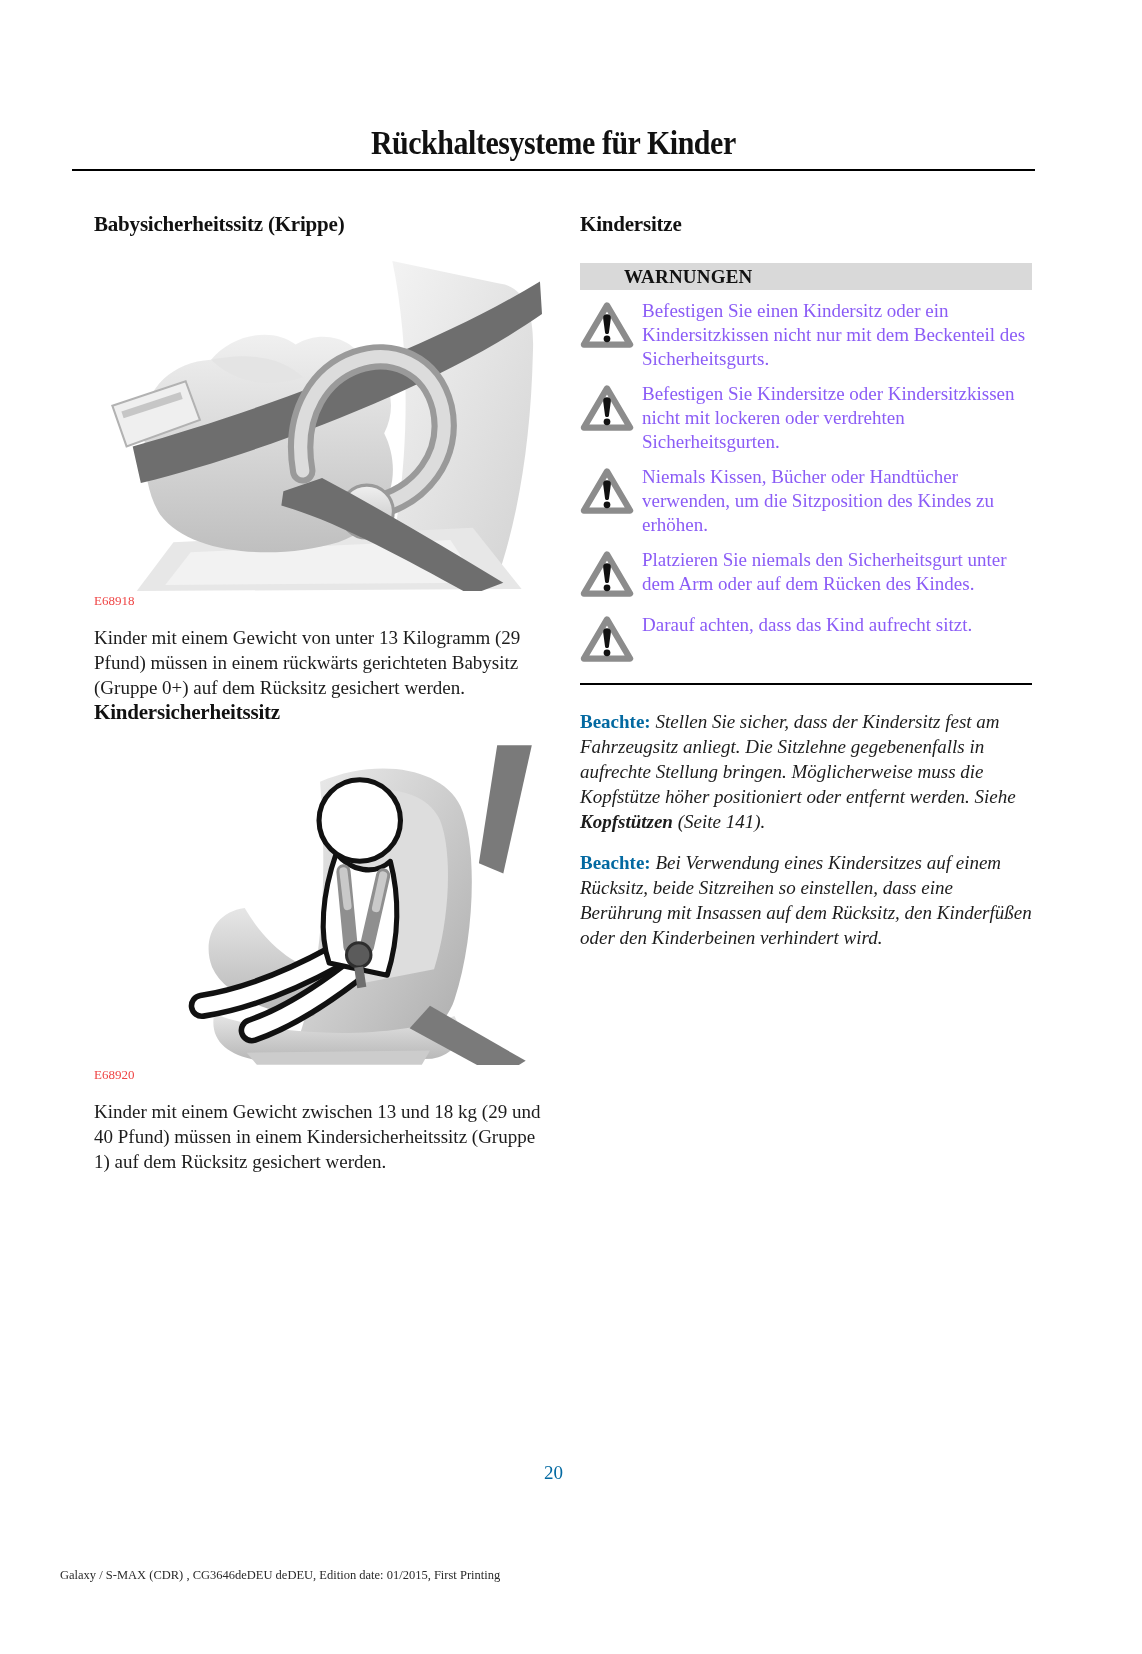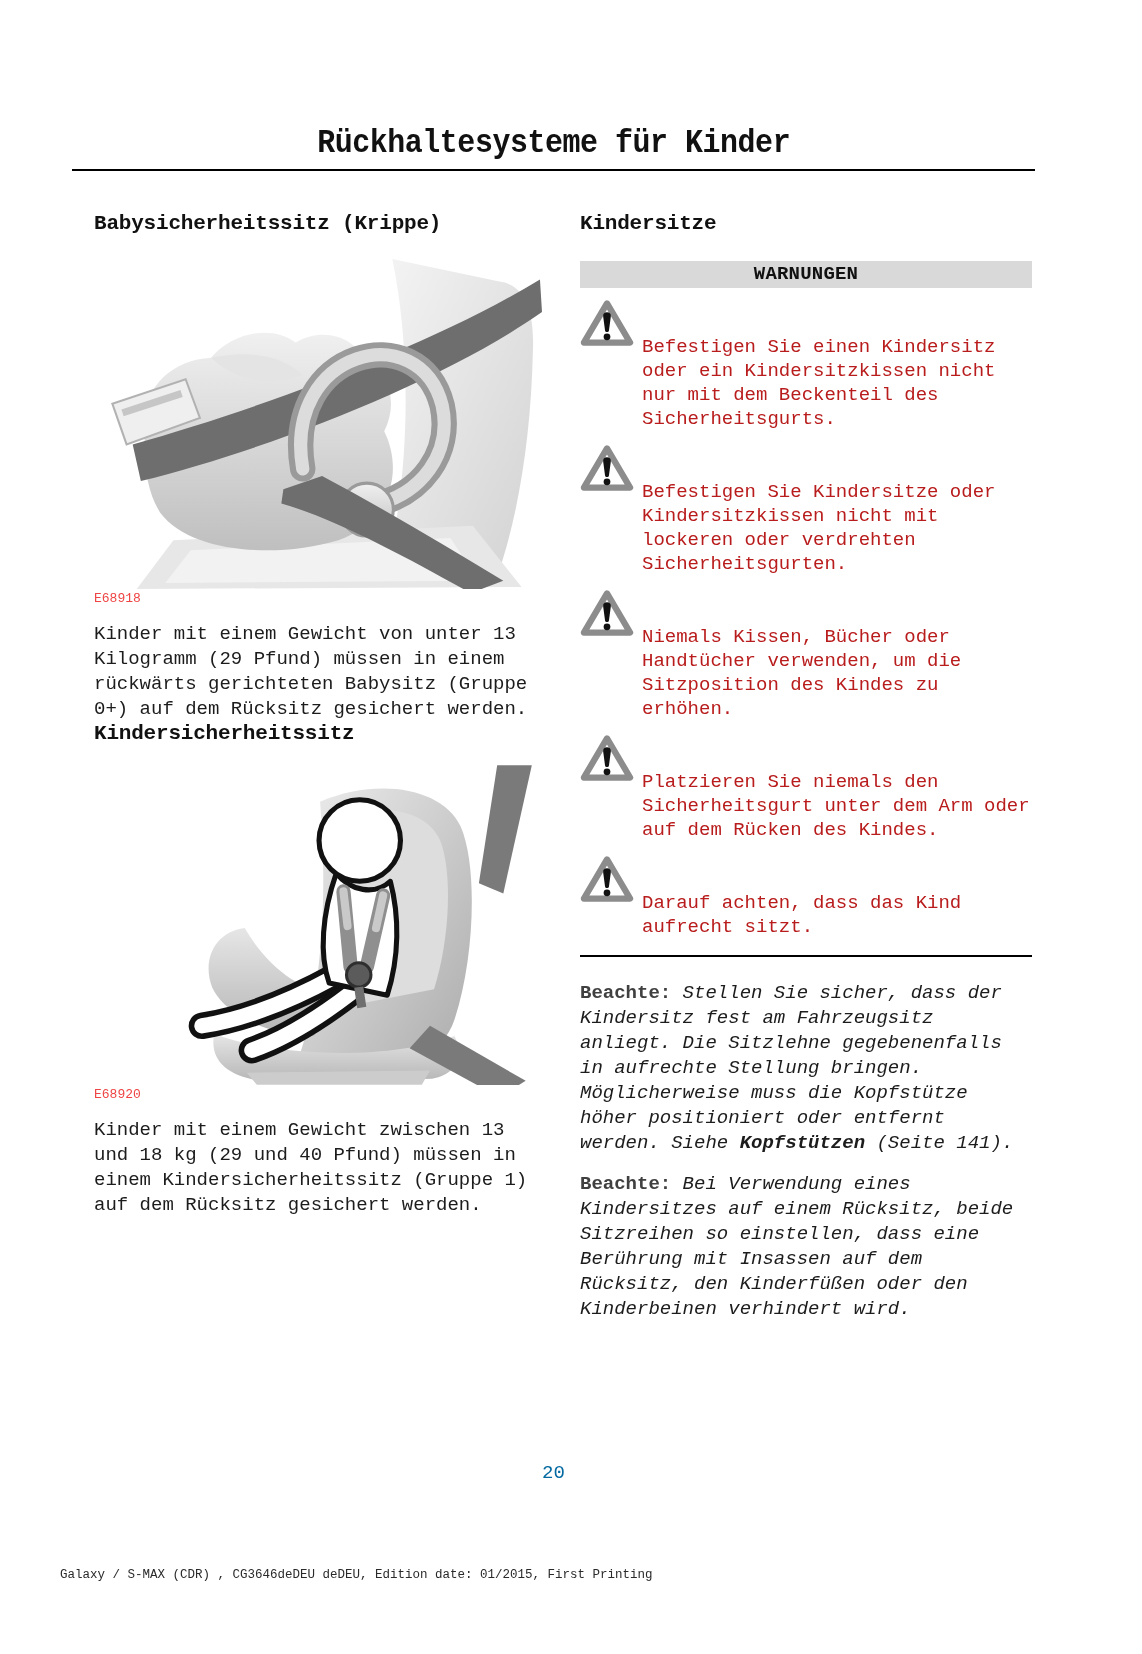--- a/index.html
+++ b/index.html
@@ -1,20 +1,20 @@
 <!DOCTYPE html>
 <html><head>
 <meta charset="utf-8">
 <style>
   html,body{margin:0;padding:0;background:#fff;}
   .page{
     position:relative;
     width:1142px;height:1654px;
     background:#ffffff;
-    font-family:Liberation Mono, monospace;
+    font-family:Liberation Serif, serif;
     color:#1c1c1c;
     overflow:hidden;
   }
   
   .doc-title{
     position:absolute;top:124px;left:72px;width:963px;
     text-align:center;font-size:34px;font-weight:bold;color:#111;
   }
   .doc-title .squeeze{display:inline-block;transform:scaleX(.88);transform-origin:center;letter-spacing:-.5px;white-space:nowrap;}
   .title-rule{
@@ -33,38 +33,38 @@
   .figure{margin:0 0 2px 0;}
   .figure svg{display:block;}
   .fig-caption{
     font-size:13px;color:#ef4444;margin:2px 0 16px 0;
   }
   .sec2-heading{margin-top:26px;}
   
   .warn-banner{
     background:#d9d9d9;
     height:27px;line-height:27px;
-    text-align:center;font-size:19px;font-weight:bold;color:#111;
-    margin:26px 0 9px 0;letter-spacing:.2px;
+    font-size:19px;font-weight:bold;color:#111;
+    margin:26px 0 9px 0;letter-spacing:.2px;padding-left:44px;
   }
   .warn-item{
     display:flex;align-items:flex-start;margin:0 0 11px 0;
   }
   .warn-icon{flex:0 0 54px;width:54px;margin:2px 8px 0 0;}
   .warn-text{
-    font-size:19px;line-height:24px;color:#b91c1c;margin-top:38px;
+    font-size:19px;line-height:24px;color:#8b5cf6;
   }
   .warn-rule{
     height:2px;background:#000;margin:16px 0 0 0;
   }
   .note{
     font-size:19px;line-height:25px;margin:24px 0 0 0;
     font-style:italic;color:#1c1c1c;
   }
-  .note .note-label{font-style:normal;font-weight:bold;color:#404040;}
+  .note .note-label{font-style:normal;font-weight:bold;color:#0369a1;}
   .note .note-ref{font-weight:bold;}
   
   .page-number{
     position:absolute;top:1462px;left:72px;width:963px;
     text-align:center;font-size:19px;color:#0369a1;
   }
   .footer-line{
     position:absolute;top:1568px;left:60px;
     font-size:12.5px;color:#2a2a2a;
   }

